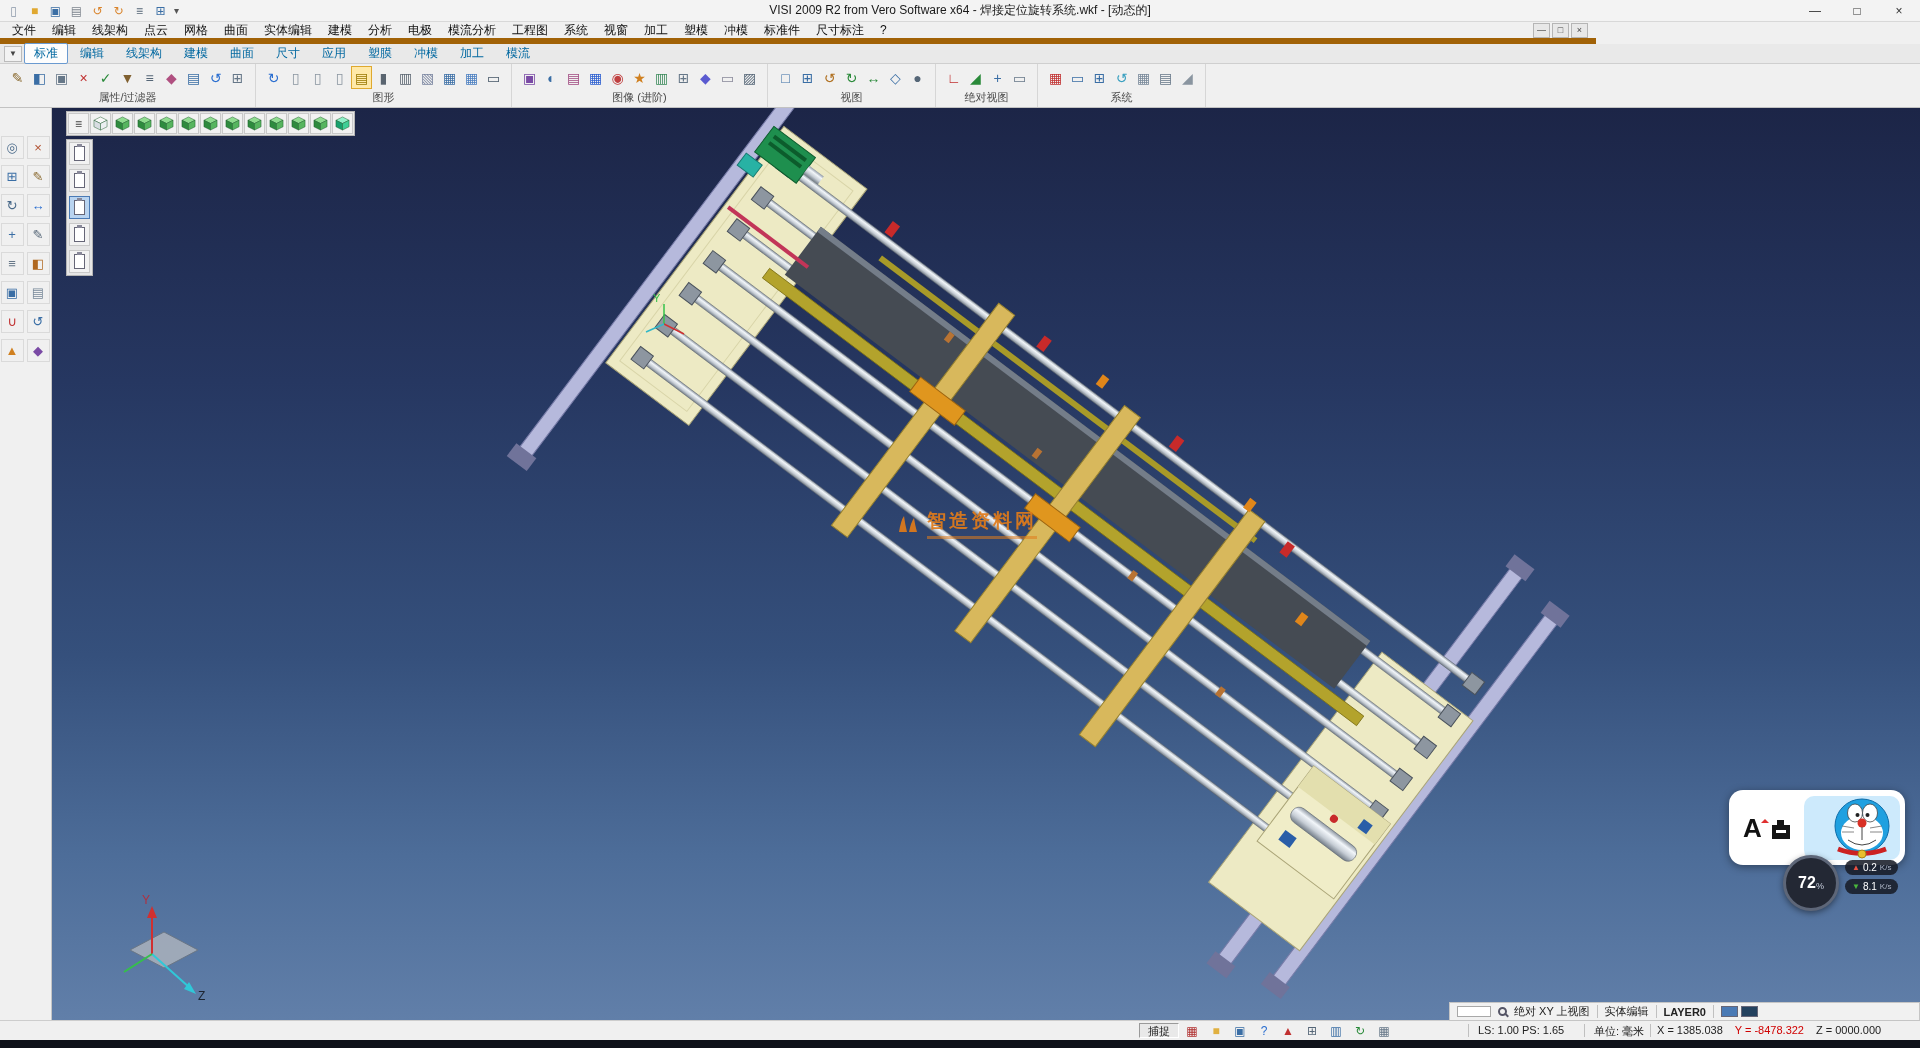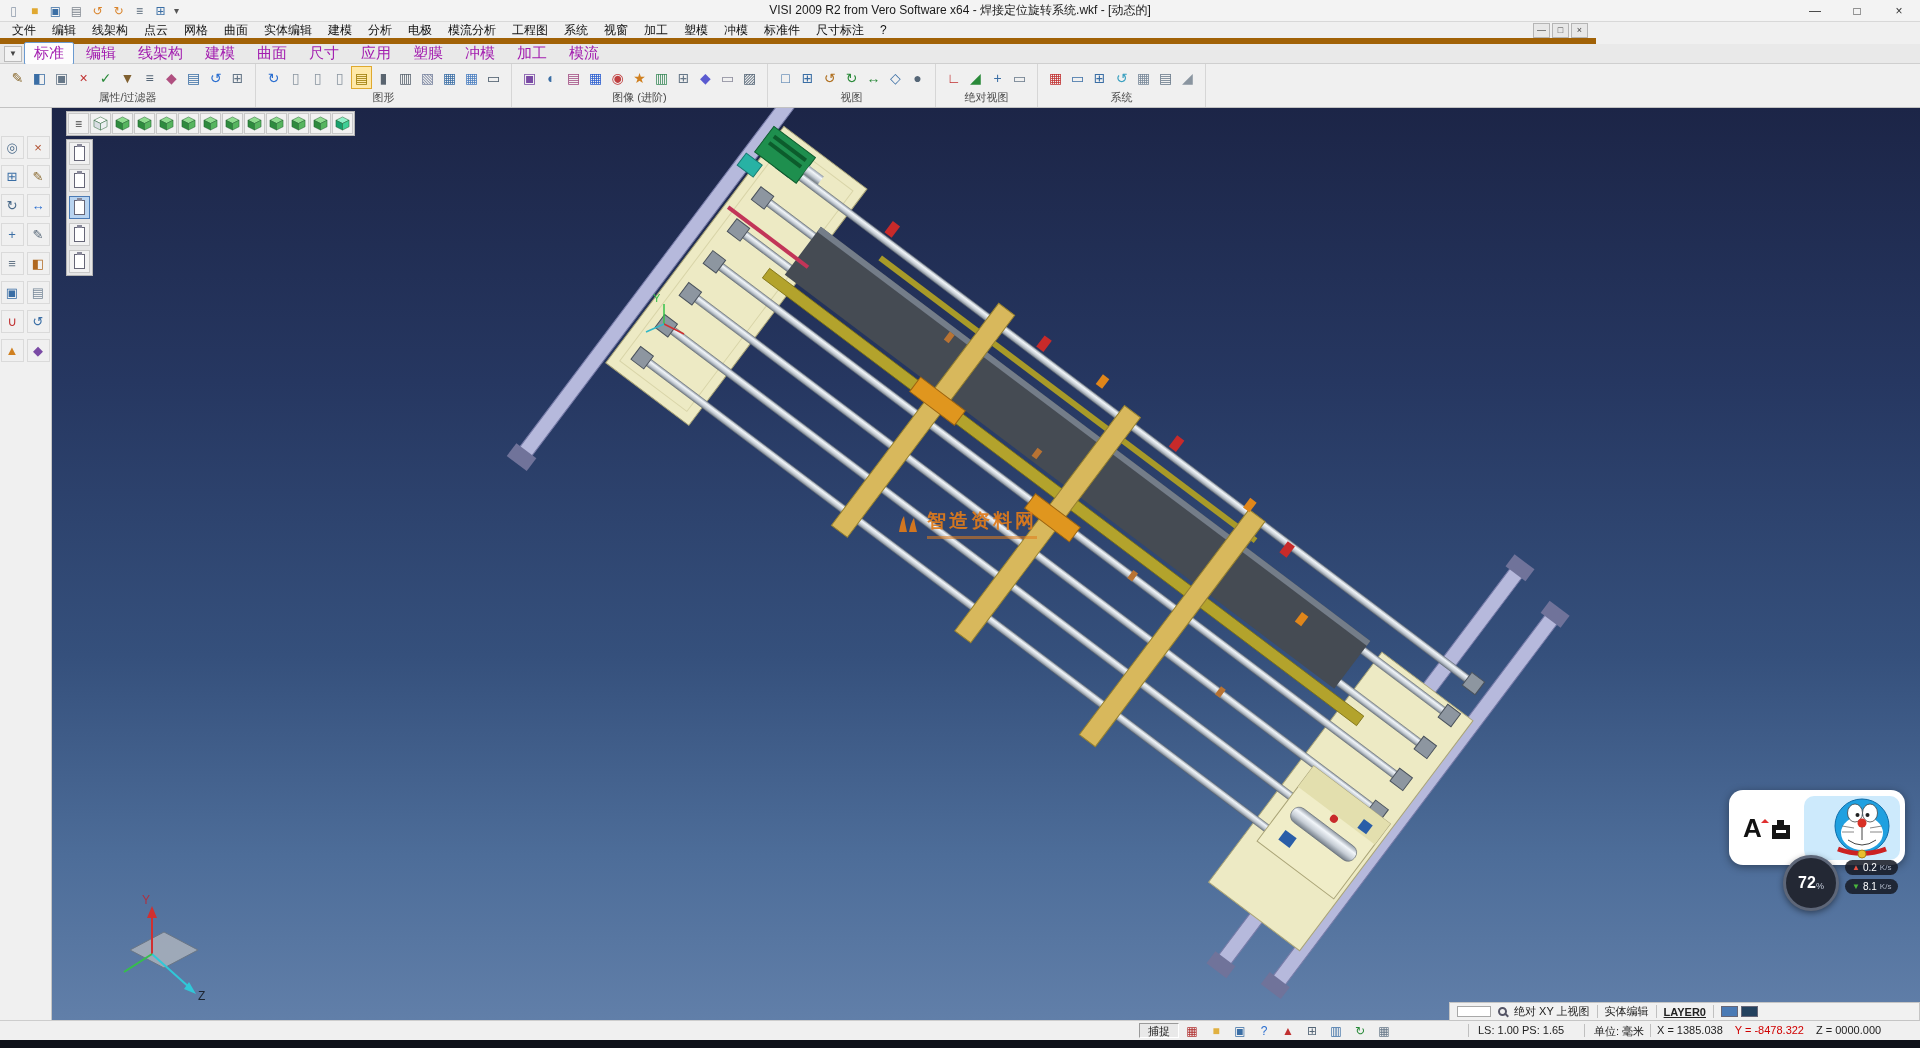--- a/index.html
+++ b/index.html
@@ -18,21 +18,21 @@
   
   .menubar{position:absolute;left:0;top:22px;width:1596px;height:22px;background:#f0f0f0;border-bottom:6px solid #a16207;display:flex;align-items:center;}
   .menu-items{display:flex;align-items:center;padding-left:4px;}
   .menu-item{padding:2px 8px;font-size:12px;color:#111;white-space:nowrap;}
   .mdi-controls{margin-left:auto;display:flex;gap:2px;margin-right:8px;}
   .mdi-btn{width:17px;height:15px;border:1px solid #b5b5b5;background:#e8e8e8;display:flex;align-items:center;justify-content:center;font-size:9px;color:#444;}
 
   
   .tabbar{position:absolute;left:0;top:44px;width:1920px;height:20px;background:#e9e9e9;border-bottom:1px solid #cfcfcf;display:flex;align-items:center;gap:2px;padding-left:4px;}
   .tab-drop{width:18px;height:16px;border:1px solid #bbb;background:#f2f2f2;display:flex;align-items:center;justify-content:center;font-size:8px;color:#444;}
-  .tab{padding:1px 9px;font-size:15px;color:#a21caf;border:1px solid transparent;white-space:nowrap;}
+  .tab{padding:1px 9px;font-size:12px;color:#0369a1;border:1px solid transparent;white-space:nowrap;}
   .tab.active{background:#fdfdfd;border:1px solid #6a9ad0;border-radius:2px;}
 
   
   .ribbon{position:absolute;left:0;top:64px;width:1920px;height:44px;background:#f0f0f0;border-bottom:1px solid #c2c2c2;display:flex;}
   .rgroup{display:flex;flex-direction:column;border-right:1px solid #d6d6d6;padding:2px 7px 0;}
   .ricons{display:flex;gap:1px;align-items:center;height:25px;}
   .ricon{width:21px;height:23px;display:flex;align-items:center;justify-content:center;font-size:14px;border:1px solid transparent;}
   .ricon.active{background:#ffe9a8;border:1px solid #dfa92f;}
   .rlabel{text-align:center;font-size:11px;color:#4a4a4a;padding:1px 0 3px;white-space:nowrap;}
 
@@ -93,21 +93,21 @@
   .spd .arrow.down{color:#49b83c;}
   .spd .unit{color:#aeb6c6;font-size:8px;}
 
   
   .status-upper{position:absolute;left:1449px;top:1002px;width:471px;height:19px;background:#f1f1f1;border:1px solid #c5c5c5;
     display:flex;align-items:center;gap:7px;padding:0 7px;font-size:11px;z-index:6;}
   .prog{width:34px;height:11px;background:#fff;border:1px solid #a8a8a8;}
   .lens{width:9px;height:9px;border:2px solid #556;border-radius:50%;position:relative;display:inline-block;}
   .lens::after{content:"";position:absolute;width:5px;height:2px;background:#556;transform:rotate(45deg);right:-4px;bottom:-2px;}
   .su-sep{width:1px;height:13px;background:#c0c0c0;}
-  .su-layer{font-weight:bold;text-decoration:underline;}
+  .su-layer{font-weight:bold;}
   .swatch{width:17px;height:11px;border:1px solid #667;display:inline-block;}
   .status-lower{position:absolute;left:0;top:1020px;width:1920px;height:20px;background:#f0f0f0;border-top:1px solid #cdcdcd;font-size:11px;}
   .snap-btn{position:absolute;left:1139px;top:2px;padding:0 8px;height:15px;line-height:14px;background:#e9e9e9;
     border:1px solid;border-color:#9a9a9a #fff #fff #9a9a9a;}
   .sicons{position:absolute;left:1184px;top:2px;display:flex;gap:8px;align-items:center;}
   .sicon{width:16px;height:15px;display:flex;align-items:center;justify-content:center;font-size:12px;}
   .sl-sep{position:absolute;top:3px;width:1px;height:13px;background:#c0c0c0;}
   .sb-text{position:absolute;top:3px;white-space:nowrap;}
   .lsps{left:1478px;}
   .units{left:1594px;}

